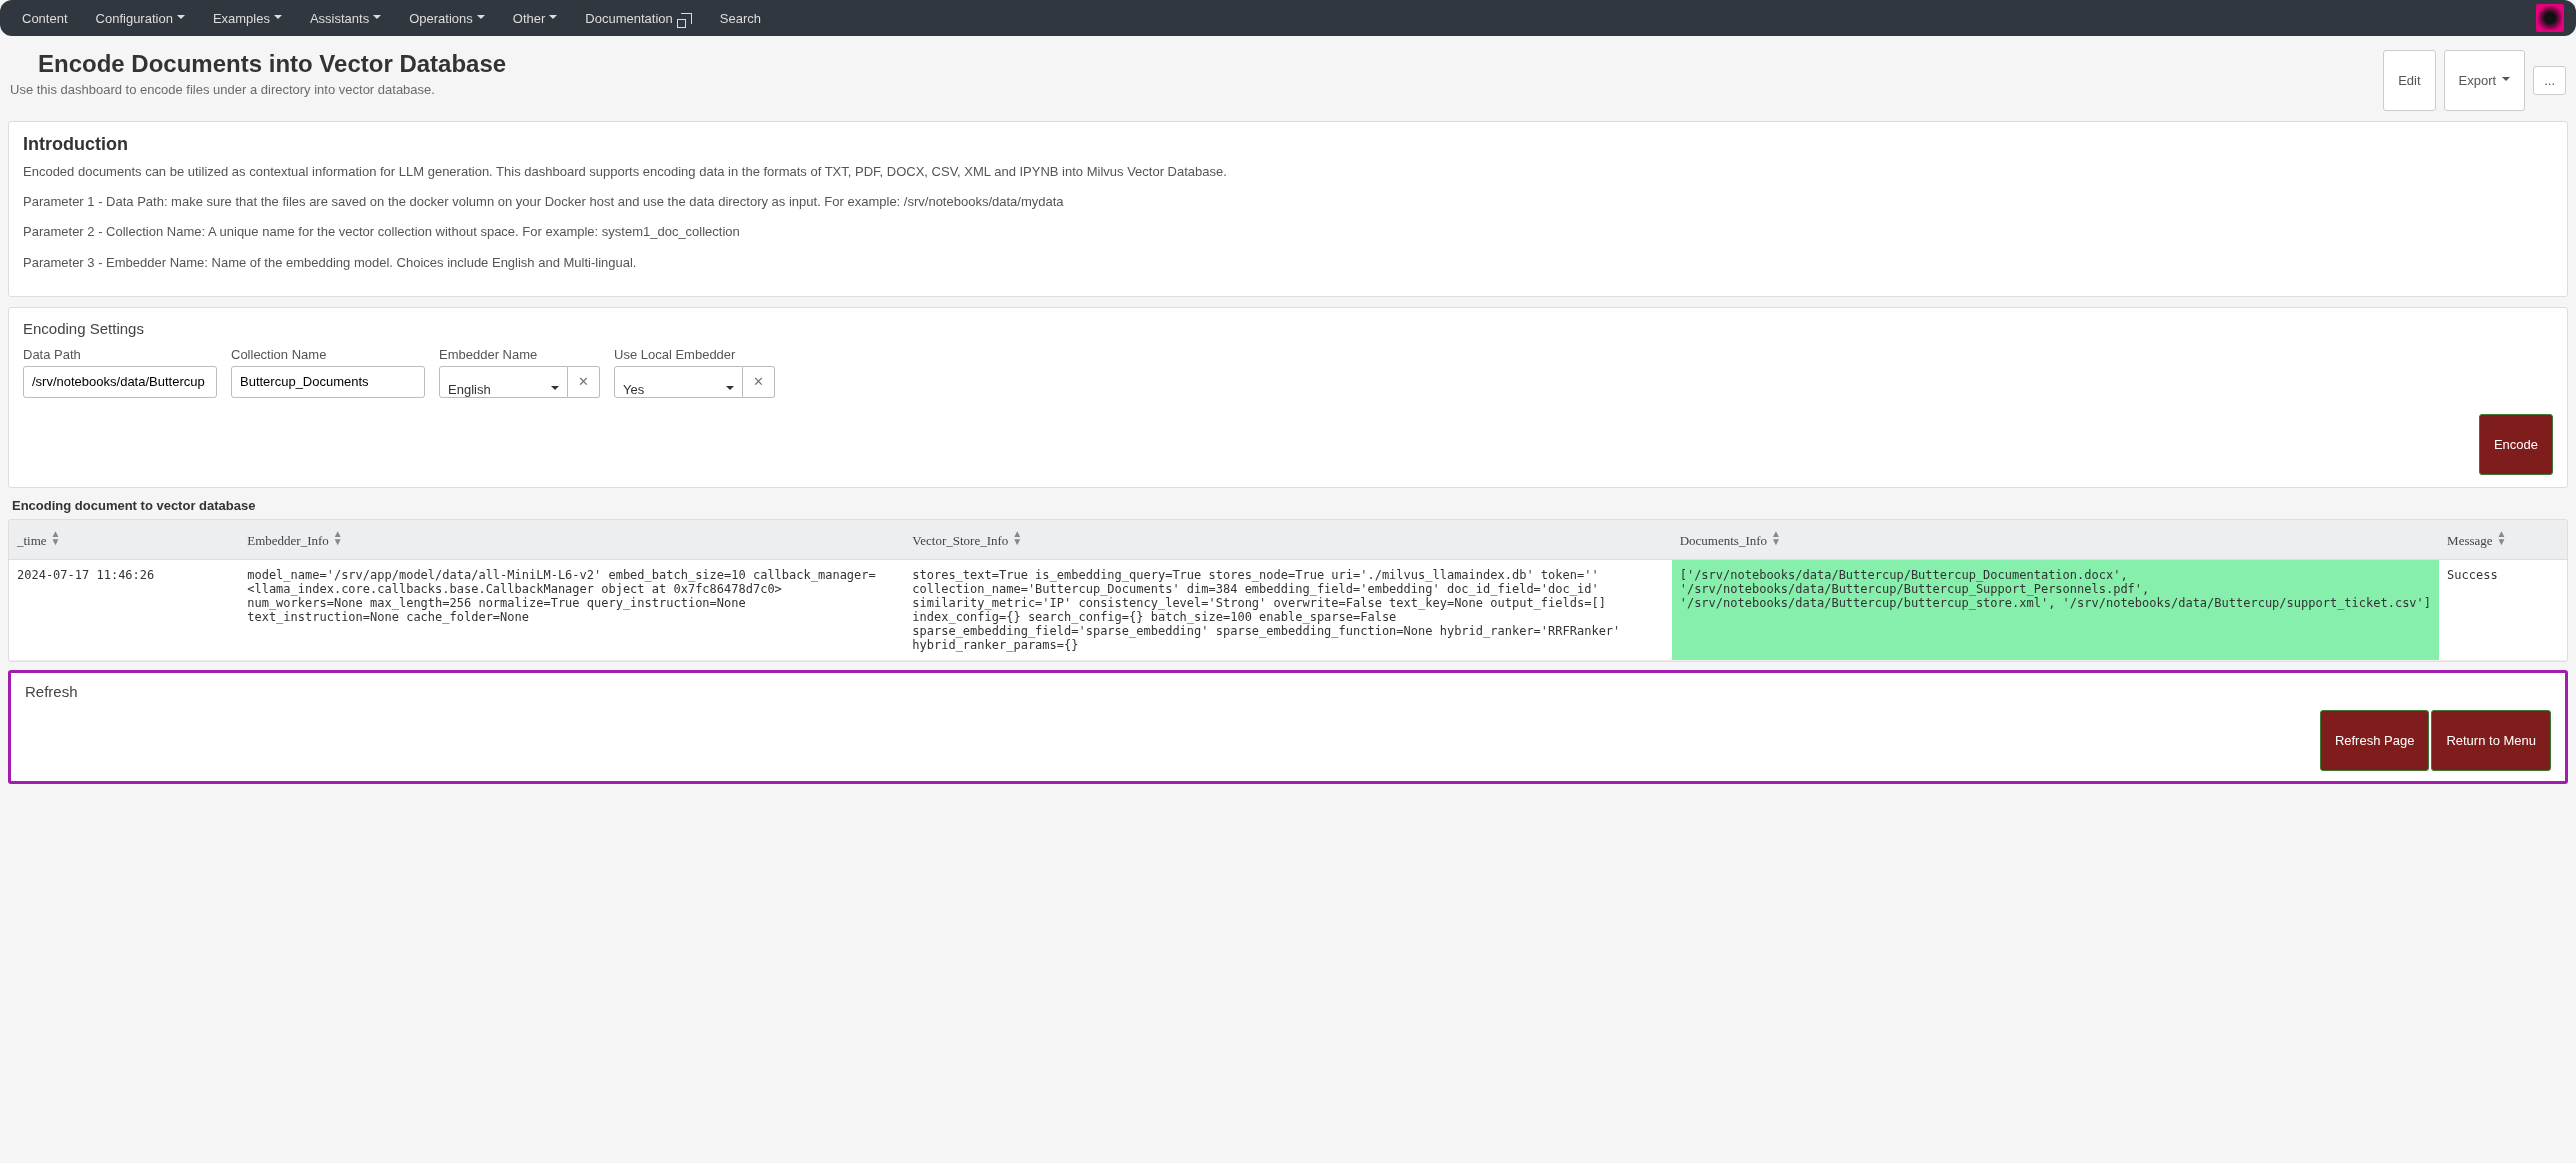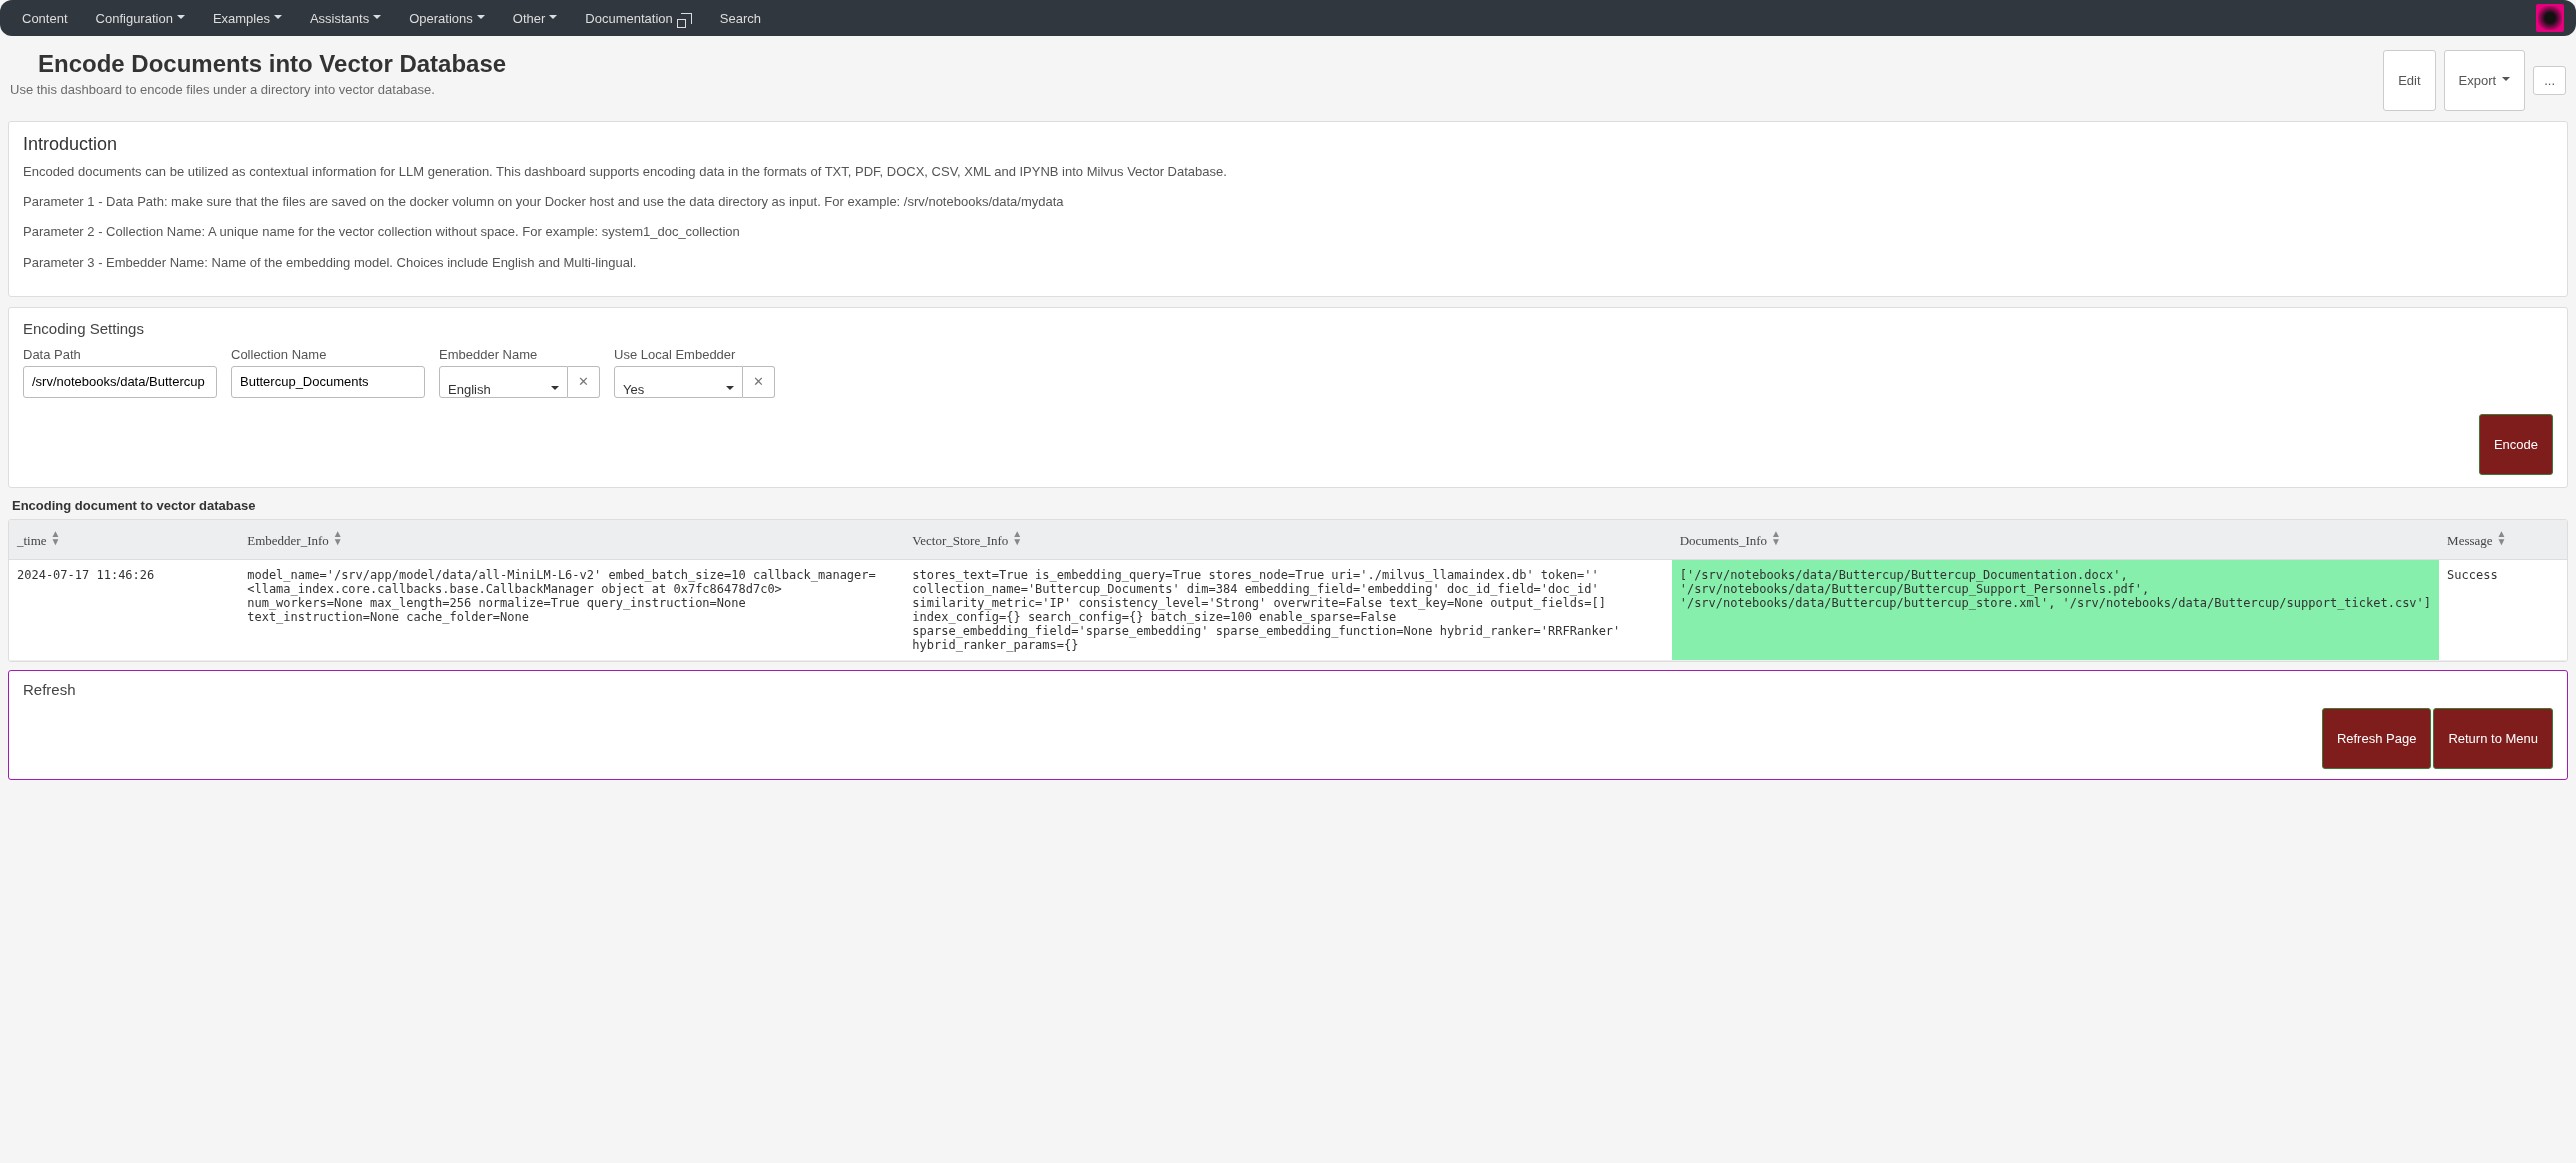--- a/index.html
+++ b/index.html
@@ -89,21 +89,21 @@
   }
   .btn-square{ padding:6px 10px; }
   
   .panel {
     background:#fff;
     border:1px solid #ddd;
     border-radius:3px;
     margin: 0 8px 10px 8px;
     padding: 12px 14px;
   }
-  .panel h2 { font-size:18px; font-weight:400; color:#333; margin-bottom:8px; }
+  .panel h2 { font-size:18px; font-weight:700; color:#333; margin-bottom:8px; }
   .panel h3 { font-size:15px; font-weight:500; color:#444; margin-bottom:10px; }
   .intro-text p { color:#555; margin-bottom: 12px; line-height:1.4; }
   .settings-row { display:flex; gap:14px; flex-wrap:wrap; }
   .field { display:flex; flex-direction:column; gap:4px; }
   .field label { font-size:13px; color:#555; }
   .input, .select {
     height:32px;
     border:1px solid #bbb;
     border-radius:3px;
     background:#fff;
@@ -162,21 +162,21 @@
   }
   tbody td.hl { background:#86efac; }
   .col-time{ width:9%; }
   .col-emb{ width:26%; }
   .col-vec{ width:30%; }
   .col-doc{ width:30%; }
   .col-msg{ width:5%; }
   
   .footer-panel{
     background:#fff;
-    border:1px solid #a21caf;
+    border:3px solid #a21caf;
     border-radius:3px;
     margin:0 8px 10px 8px;
     padding:10px 14px;
   }
   .footer-actions{ display:flex; justify-content:flex-end; gap:2px; margin-top:10px;}
 </style>
 </head>
 <body>
 
 <div class="topnav">

